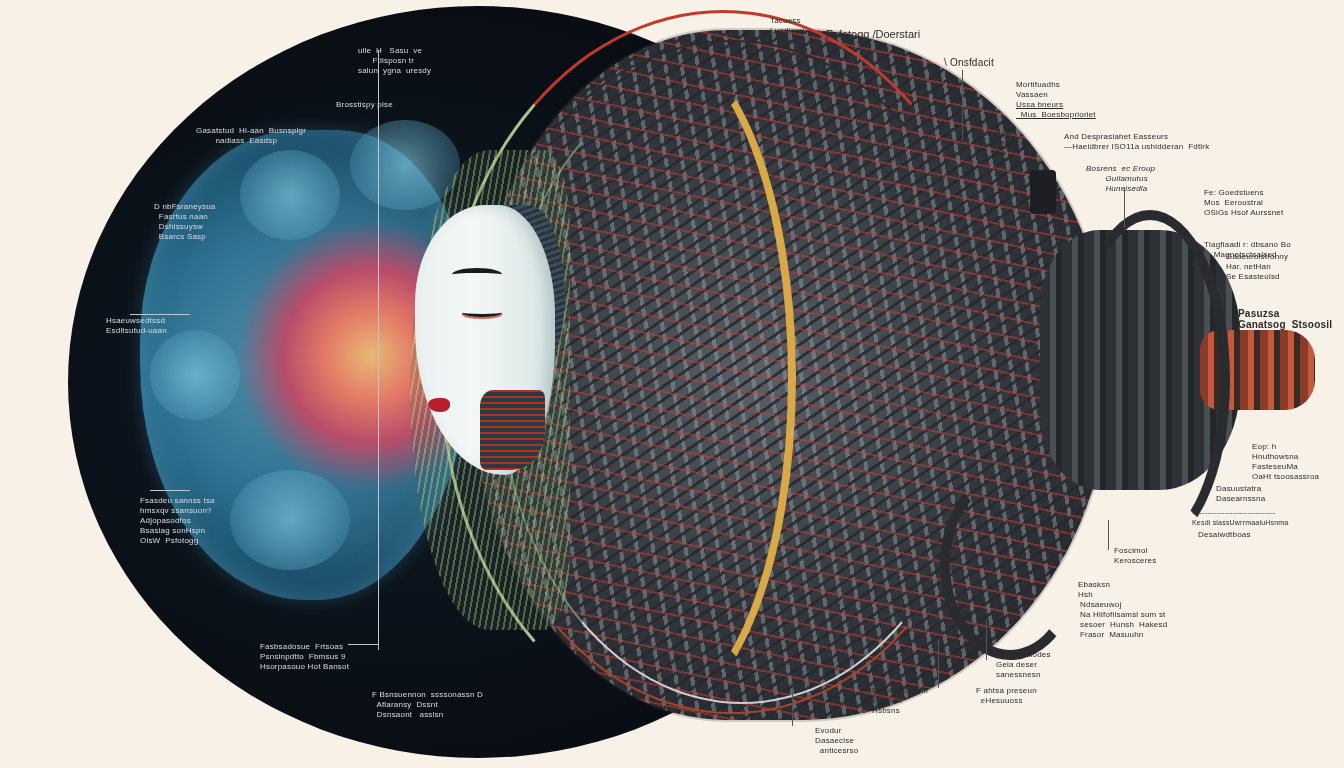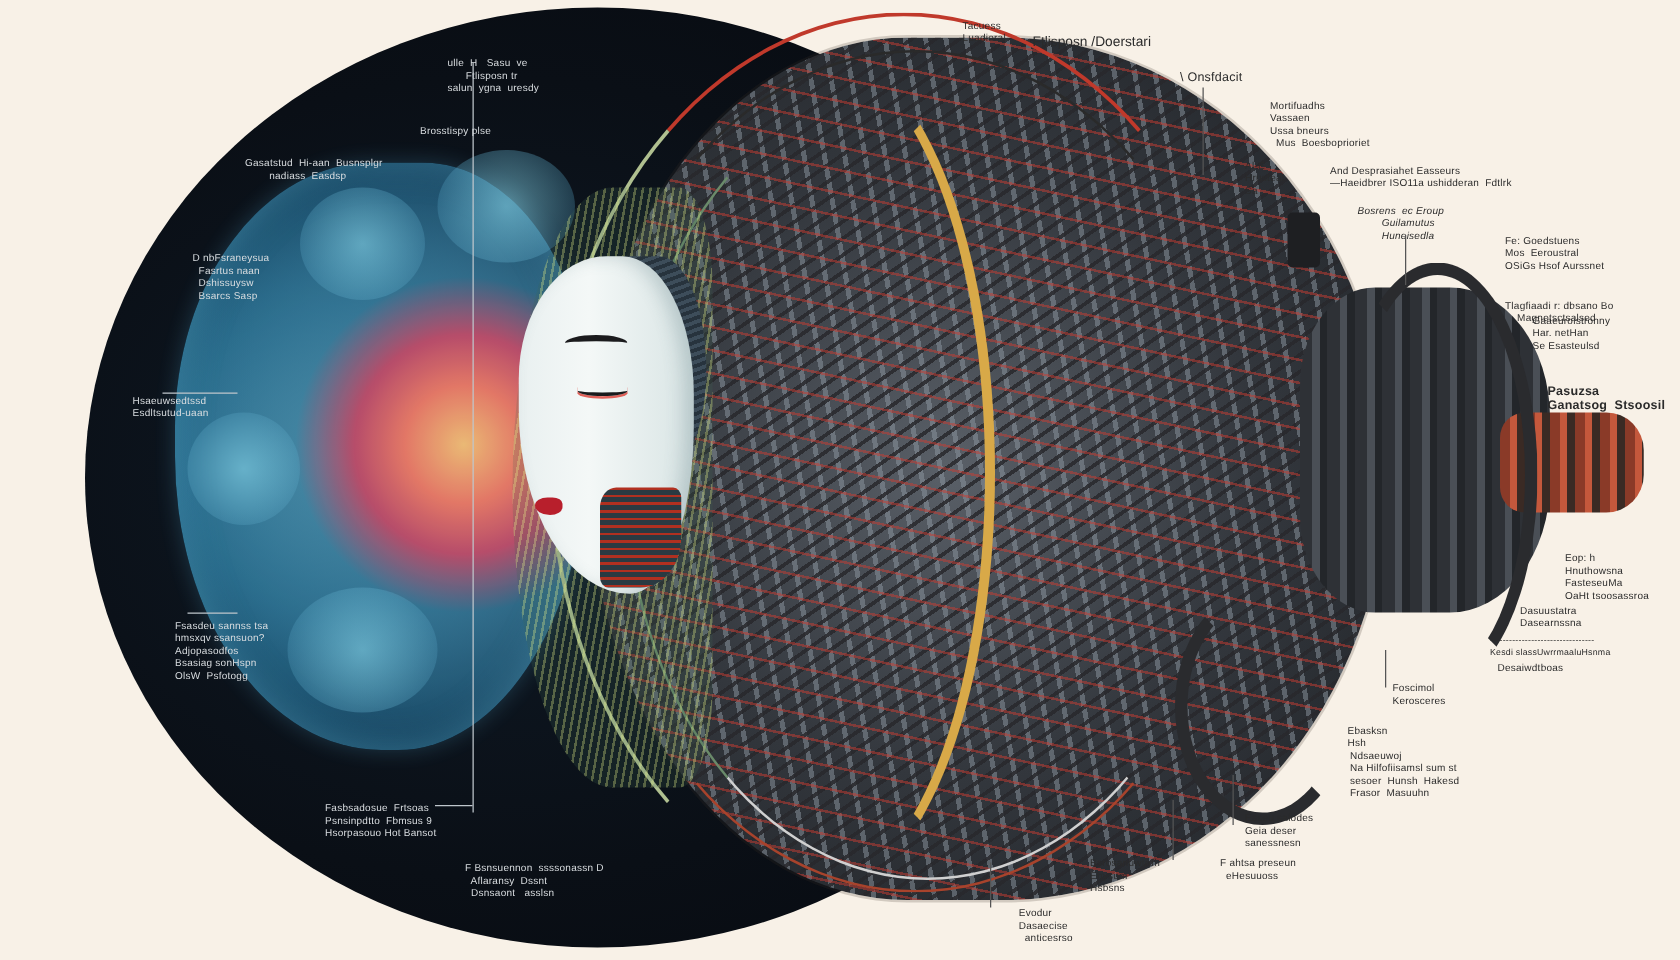--- a/index.html
+++ b/index.html
@@ -115,27 +115,27 @@
   <div class="hair-fan"></div>
   <div class="face-hair"></div>
   <div class="face"></div>
   <div class="brow"></div>
   <div class="eye"></div>
   <div class="lips"></div>
   <div class="jaw-cut"></div>
 
   <div class="label" style="left:770px;top:16px;">Tacuess
 Luadioral</div>
-  <div class="title">Ftlisposn  /Doerstari</div>
+  <div class="title">Psfotogg  /Doerstari</div>
 
   <div class="label" style="left:944px;top:58px;font-size:10px;text-align:center;">\ Onsfdacit</div>
   <div class="leader" style="left:962px;top:70px;width:1px;height:70px;"></div>
   <div class="label" style="left:1016px;top:80px;">Mortifuadhs
 Vassaen</div>
-  <div class="label" style="left:1016px;top:100px;">Ussa bneurs
+  <div class="label" style="left:1016px;top:100px;text-decoration:underline;">Ussa bneurs
   Mus  Boesboprioriet</div>
   <div class="label" style="left:996px;top:128px;">Al-E
 Hrusteal
 Sa</div>
   <div class="label" style="left:1064px;top:132px;">And Desprasiahet Easseurs
 —Haeidbrer ISO11a ushidderan  Fdtlrk</div>
   <div class="label" style="left:1086px;top:164px;font-style:italic;">Bosrens  ec Eroup
         Guilamutus
         Huneisedla</div>
   <div class="leader" style="left:1124px;top:188px;width:1px;height:40px;"></div>

